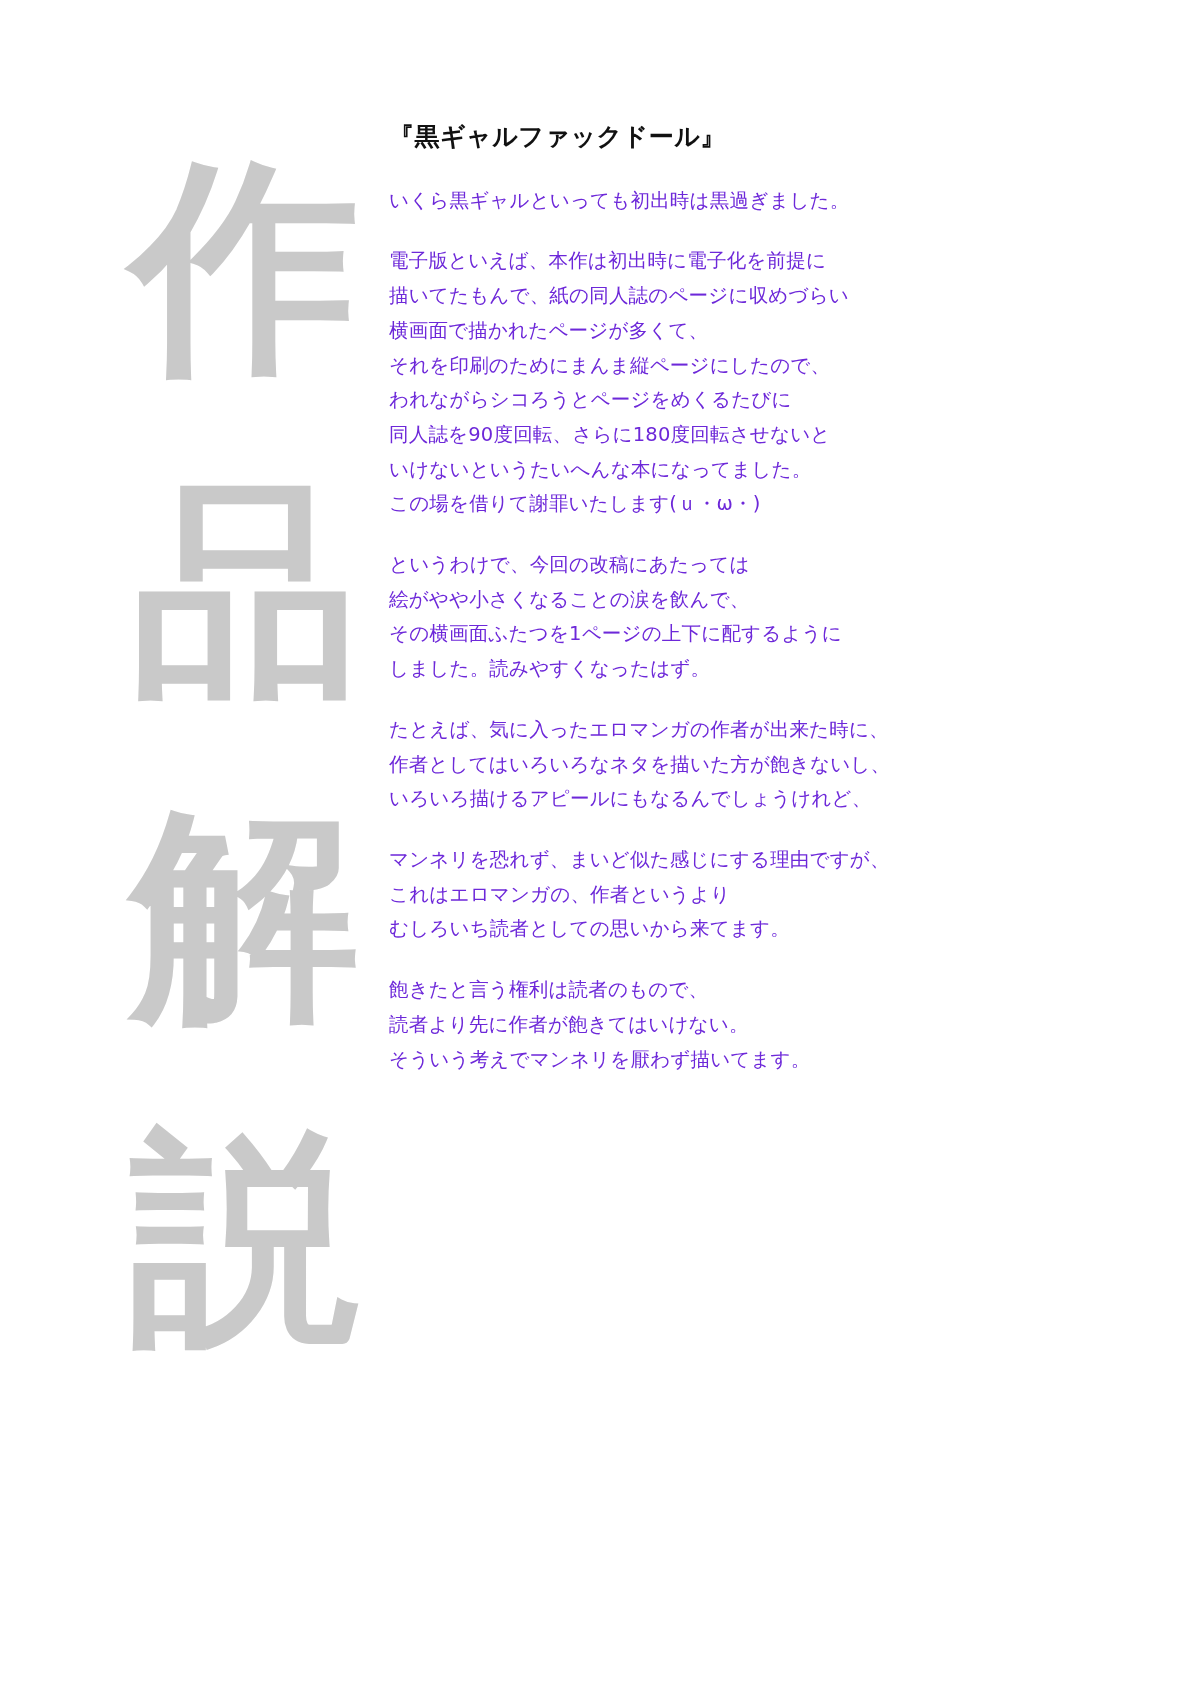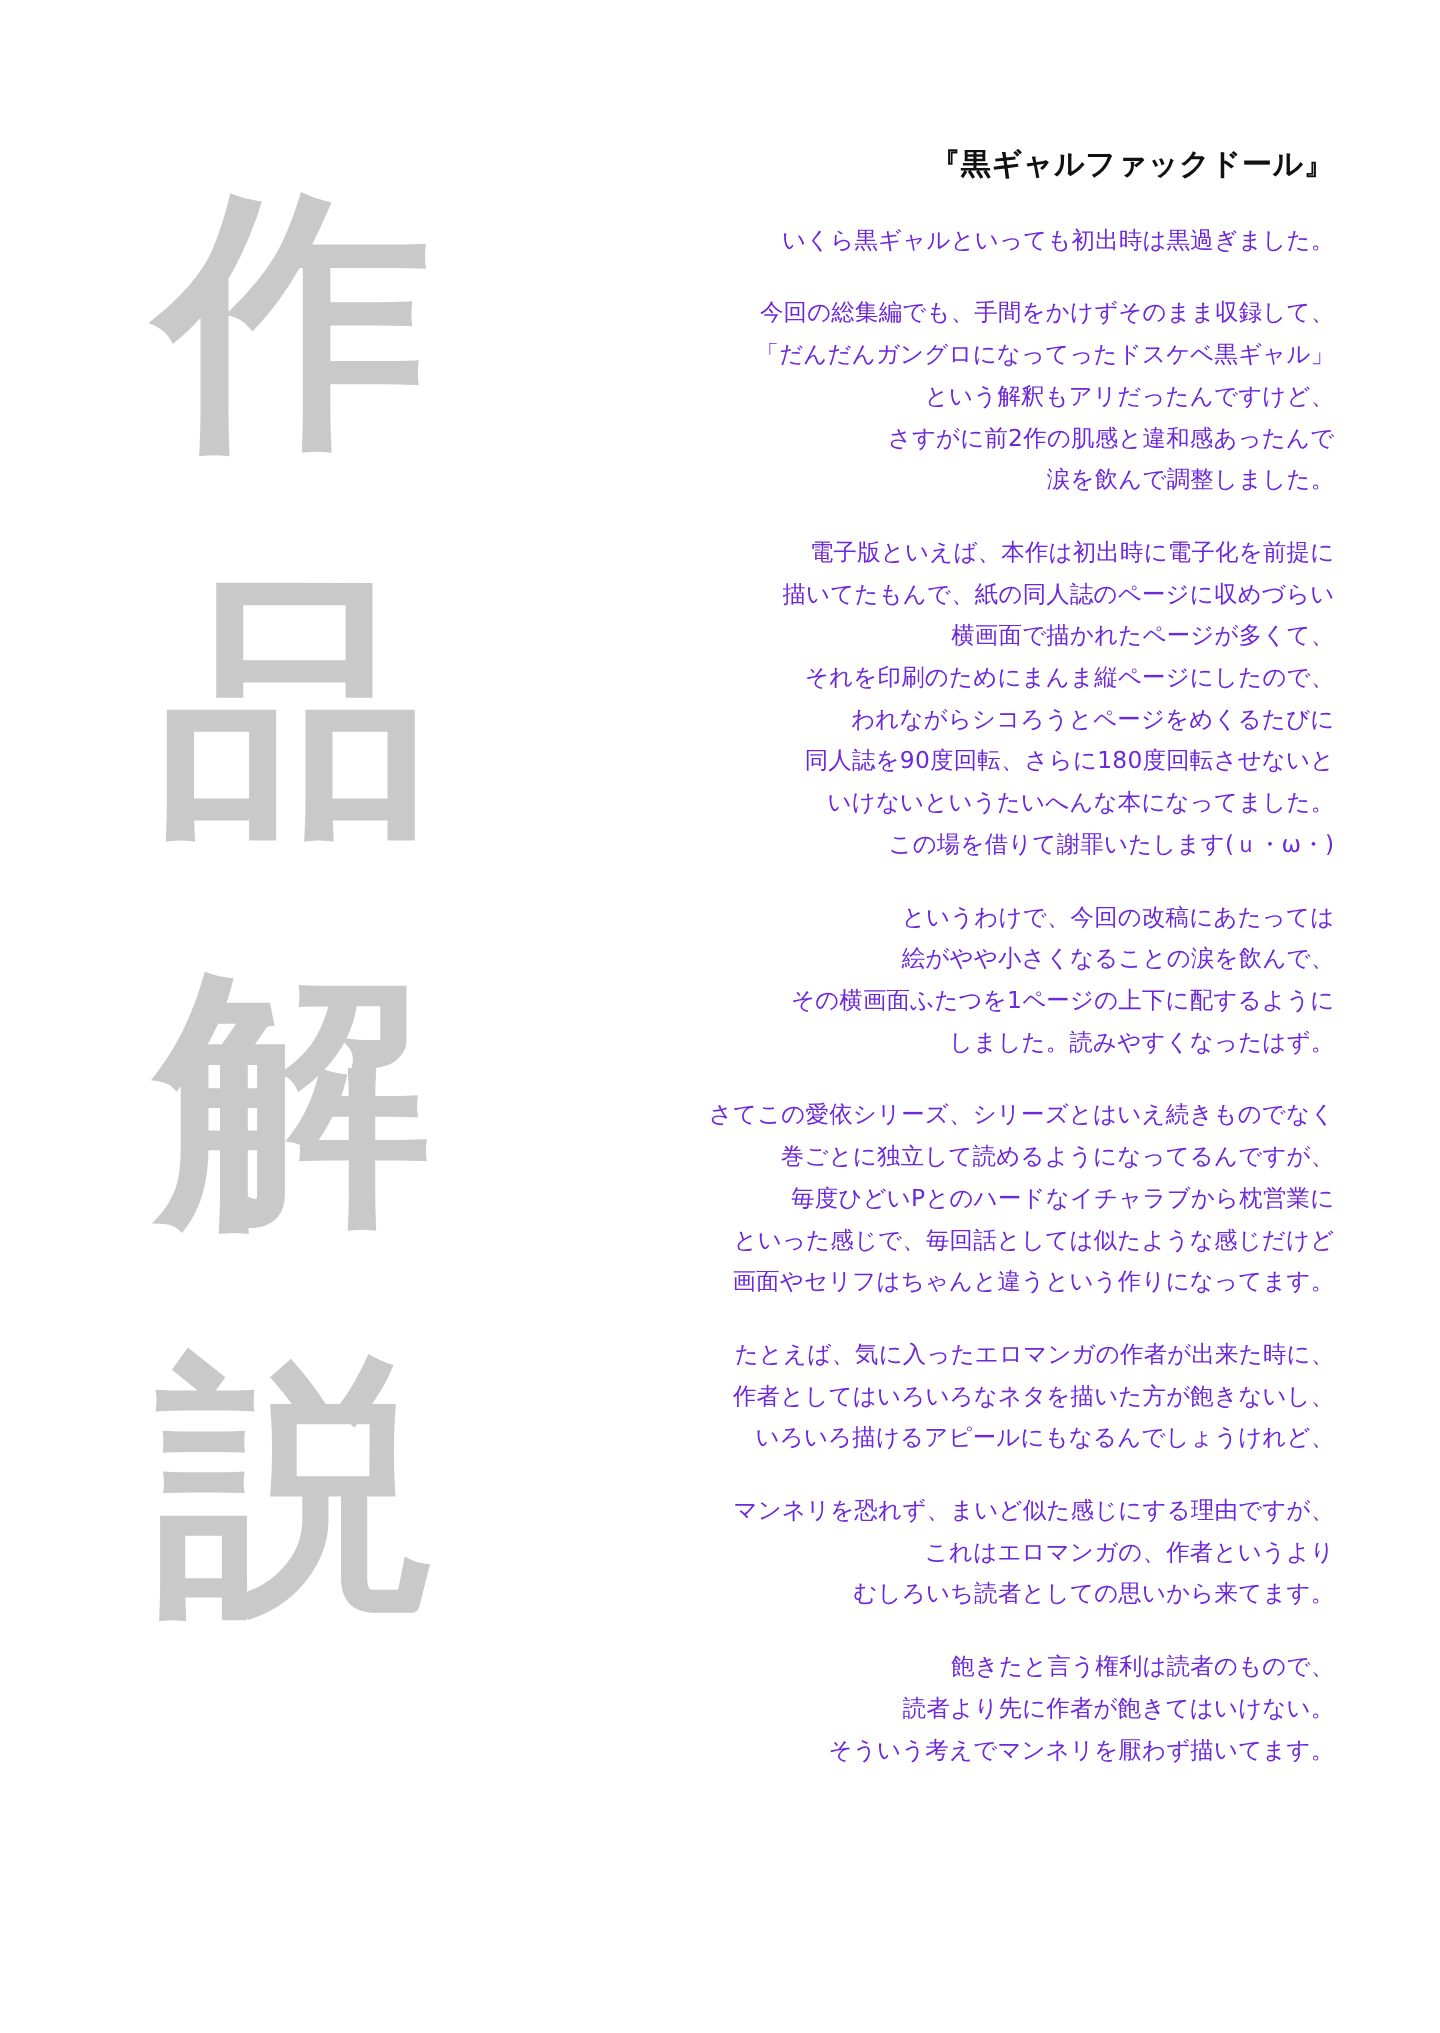--- a/index.html
+++ b/index.html
@@ -43,25 +43,24 @@
     z-index: 0;
   }
   .watermark span {
     display: block;
     text-align: center;
   }
 
   
   .content {
     position: absolute;
-    left: 412px;
+    left: 389px;
     top: 120px;
     width: 700px;
     z-index: 2;
-    text-align: right;
   }
   .doc-title {
     font-family: "DejaVu Sans", sans-serif;
     font-weight: 700;
     font-size: 25px;
     line-height: 1.35;
     margin: 0 0 30px 0;
     color: #111111;
     letter-spacing: 0.5px;
   }
@@ -86,42 +85,32 @@
   <div class="watermark">
     <span>作</span>
     <span>品</span>
     <span>解</span>
     <span>説</span>
   </div>
 
   <div class="content">
     <h1 class="doc-title">『黒ギャルファックドール』</h1>
     <p class="para">いくら黒ギャルといっても初出時は黒過ぎました。</p>
-    <p class="para">今回の総集編でも、手間をかけずそのまま収録して、
-「だんだんガングロになってったドスケベ黒ギャル」
-という解釈もアリだったんですけど、
-さすがに前2作の肌感と違和感あったんで
-涙を飲んで調整しました。</p>
     <p class="para">電子版といえば、本作は初出時に電子化を前提に
 描いてたもんで、紙の同人誌のページに収めづらい
 横画面で描かれたページが多くて、
 それを印刷のためにまんま縦ページにしたので、
 われながらシコろうとページをめくるたびに
 同人誌を90度回転、さらに180度回転させないと
 いけないというたいへんな本になってました。
 この場を借りて謝罪いたします(ｕ・ω・)</p>
     <p class="para">というわけで、今回の改稿にあたっては
 絵がやや小さくなることの涙を飲んで、
 その横画面ふたつを1ページの上下に配するように
 しました。読みやすくなったはず。</p>
-    <p class="para">さてこの愛依シリーズ、シリーズとはいえ続きものでなく
-巻ごとに独立して読めるようになってるんですが、
-毎度ひどいPとのハードなイチャラブから枕営業に
-といった感じで、毎回話としては似たような感じだけど
-画面やセリフはちゃんと違うという作りになってます。</p>
     <p class="para">たとえば、気に入ったエロマンガの作者が出来た時に、
 作者としてはいろいろなネタを描いた方が飽きないし、
 いろいろ描けるアピールにもなるんでしょうけれど、</p>
     <p class="para">マンネリを恐れず、まいど似た感じにする理由ですが、
 これはエロマンガの、作者というより
 むしろいち読者としての思いから来てます。</p>
     <p class="para">飽きたと言う権利は読者のもので、
 読者より先に作者が飽きてはいけない。
 そういう考えでマンネリを厭わず描いてます。</p>
   </div>

